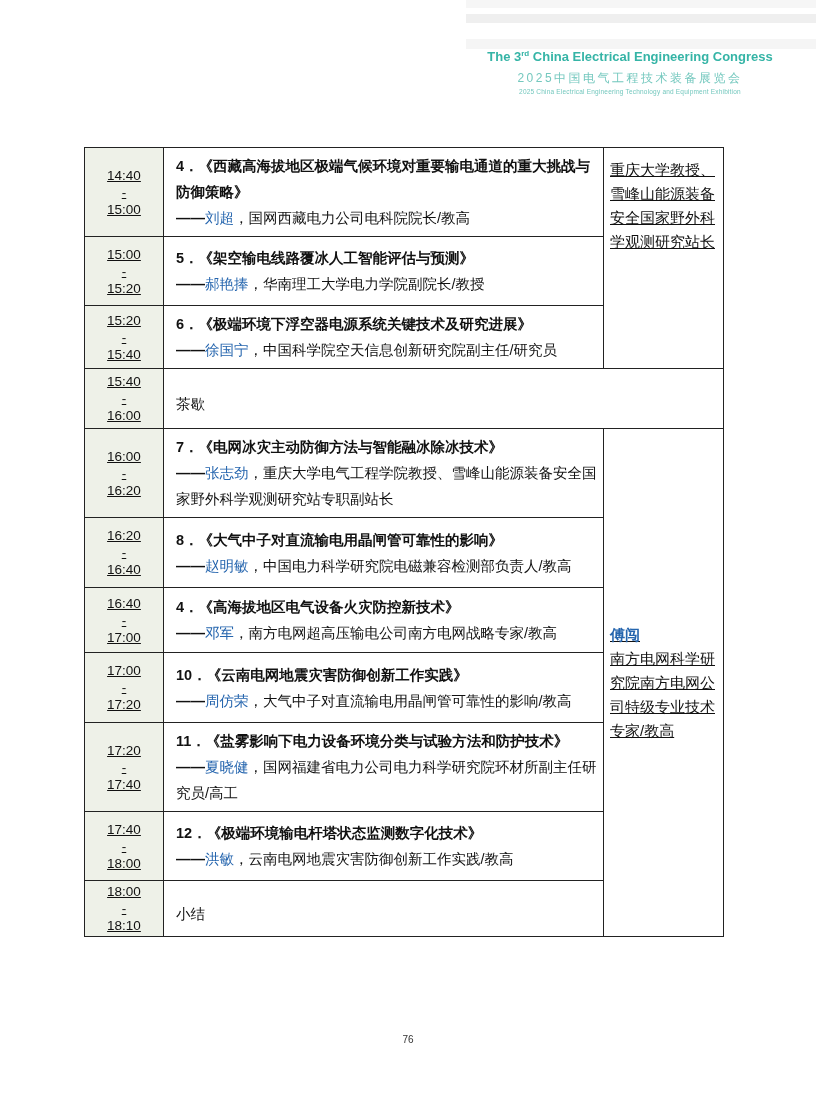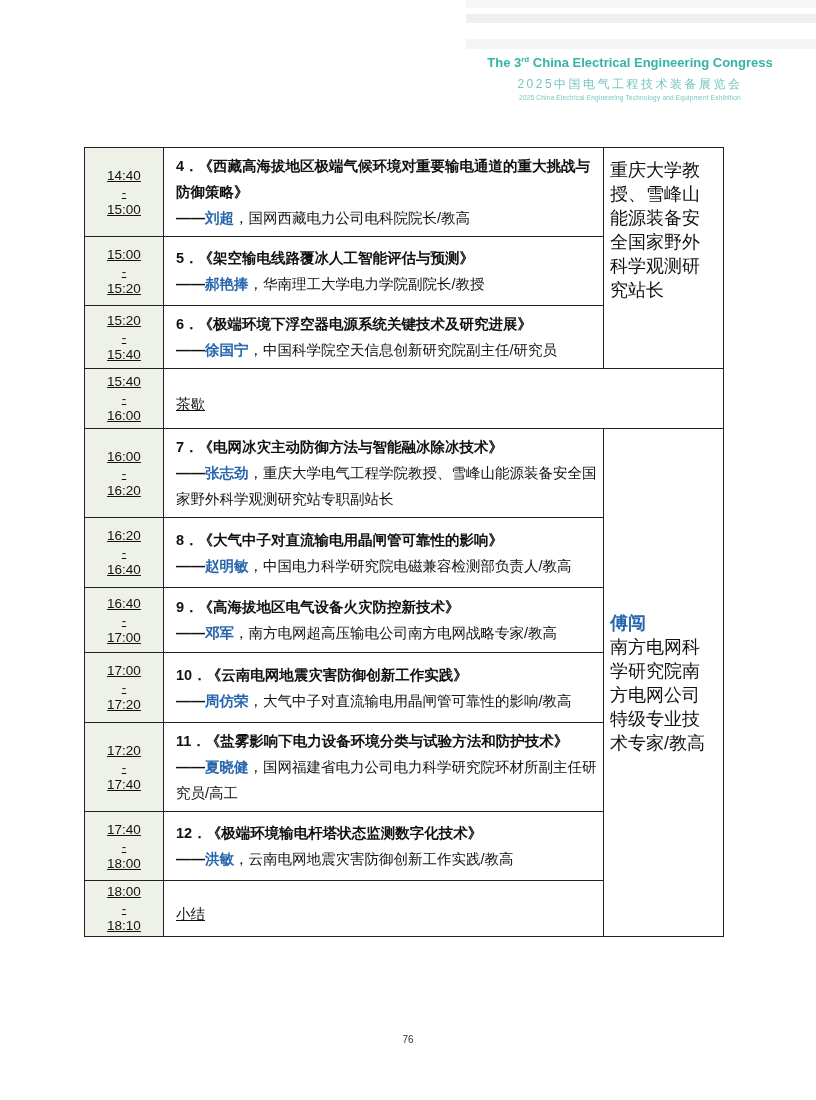--- a/index.html
+++ b/index.html
@@ -9,40 +9,40 @@
 
   
   .wm { position:absolute; left:466px; width:350px; }
   .wm1 { top:0; height:8px; background:#f6f6f6; }
   .wm2 { top:14px; height:9px; background:#efefef; }
   .wm3 { top:39px; height:10px; background:#f5f5f5; }
 
   
   .brand { position:absolute; top:42px; left:450px; width:360px; text-align:center; z-index:2; }
   .brand-cn { font-size:20px; font-weight:bold; color:var(--brand-teal); letter-spacing:1.5px; white-space:nowrap; }
-  .brand-en { font-size:13px; font-weight:bold; color:var(--brand-teal); margin-top:13px; white-space:nowrap; }
+  .brand-en { font-size:13px; font-weight:bold; color:var(--brand-teal); margin-top:7px; white-space:nowrap; }
   .brand-en sup { font-size:8px; }
   .brand-sub-cn { font-size:12px; color:var(--brand-teal-light); letter-spacing:2.5px; margin-top:6px; white-space:nowrap; }
   .brand-sub-en { font-size:6.5px; color:var(--brand-teal-light); margin-top:1px; white-space:nowrap; letter-spacing:0.2px; }
 
   
   table.agenda { position:absolute; left:84px; top:147px; width:639px; border-collapse:collapse; table-layout:fixed; }
   .agenda td { border:1px solid #222; color:#111; }
   .c-time { width:79px; } .c-main { width:440px; } .c-side { width:120px; }
 
   td.time { background:var(--time-bg); text-align:center; vertical-align:middle;
             font-size:13.5px; line-height:17px; color:#111;text-decoration:underline; }
   td.main { vertical-align:middle; padding:5px 6px 5px 12px; font-size:14.5px; }
   td.main .t { font-weight:bold; line-height:26px; }
   td.main .s { line-height:26px; }
   .dash { font-weight:bold; }
-  .nm { font-weight:bold; color:var(--name-blue); }
-  td.plain { vertical-align:middle; padding:17px 6px 5px 12px; font-size:14.5px;text-decoration:underline; }
-
-  td.side { font-size:18px; line-height:24px; padding:4px 6px; vertical-align:top; }
+  .nm { font-weight:normal; color:var(--name-blue); }
+  td.plain { vertical-align:middle; padding:17px 6px 5px 12px; font-size:14.5px; }
+
+  td.side { font-size:15px; line-height:24px; padding:4px 6px; vertical-align:top;text-decoration:underline; }
   td.side.side-top { padding-top:10px; }
   td.side.side-mid { vertical-align:middle; }
   td.side .nm-side { font-weight:bold; color:var(--name-blue); }
 
   .page-num { position:absolute; top:1034px; left:0; width:816px; text-align:center;
               font-size:10px; color:#333; }
 </style>
 </head>
 <body>
 
@@ -142,21 +142,21 @@
         </td>
       </tr>
 
       <tr style="height:65px">
         <td class="time">
           <div>16:40</div>
           <div>-</div>
           <div>17:00</div>
         </td>
         <td class="main">
-          <div class="t">9．《高海拔地区电气设备火灾防控新技术》</div>
+          <div class="t">4．《高海拔地区电气设备火灾防控新技术》</div>
           <div class="s"><span class="dash">——</span><span class="nm">邓军</span><span>，南方电网超高压输电公司南方电网战略专家/教高</span></div>
         </td>
       </tr>
 
       <tr style="height:70px">
         <td class="time">
           <div>17:00</div>
           <div>-</div>
           <div>17:20</div>
         </td>

